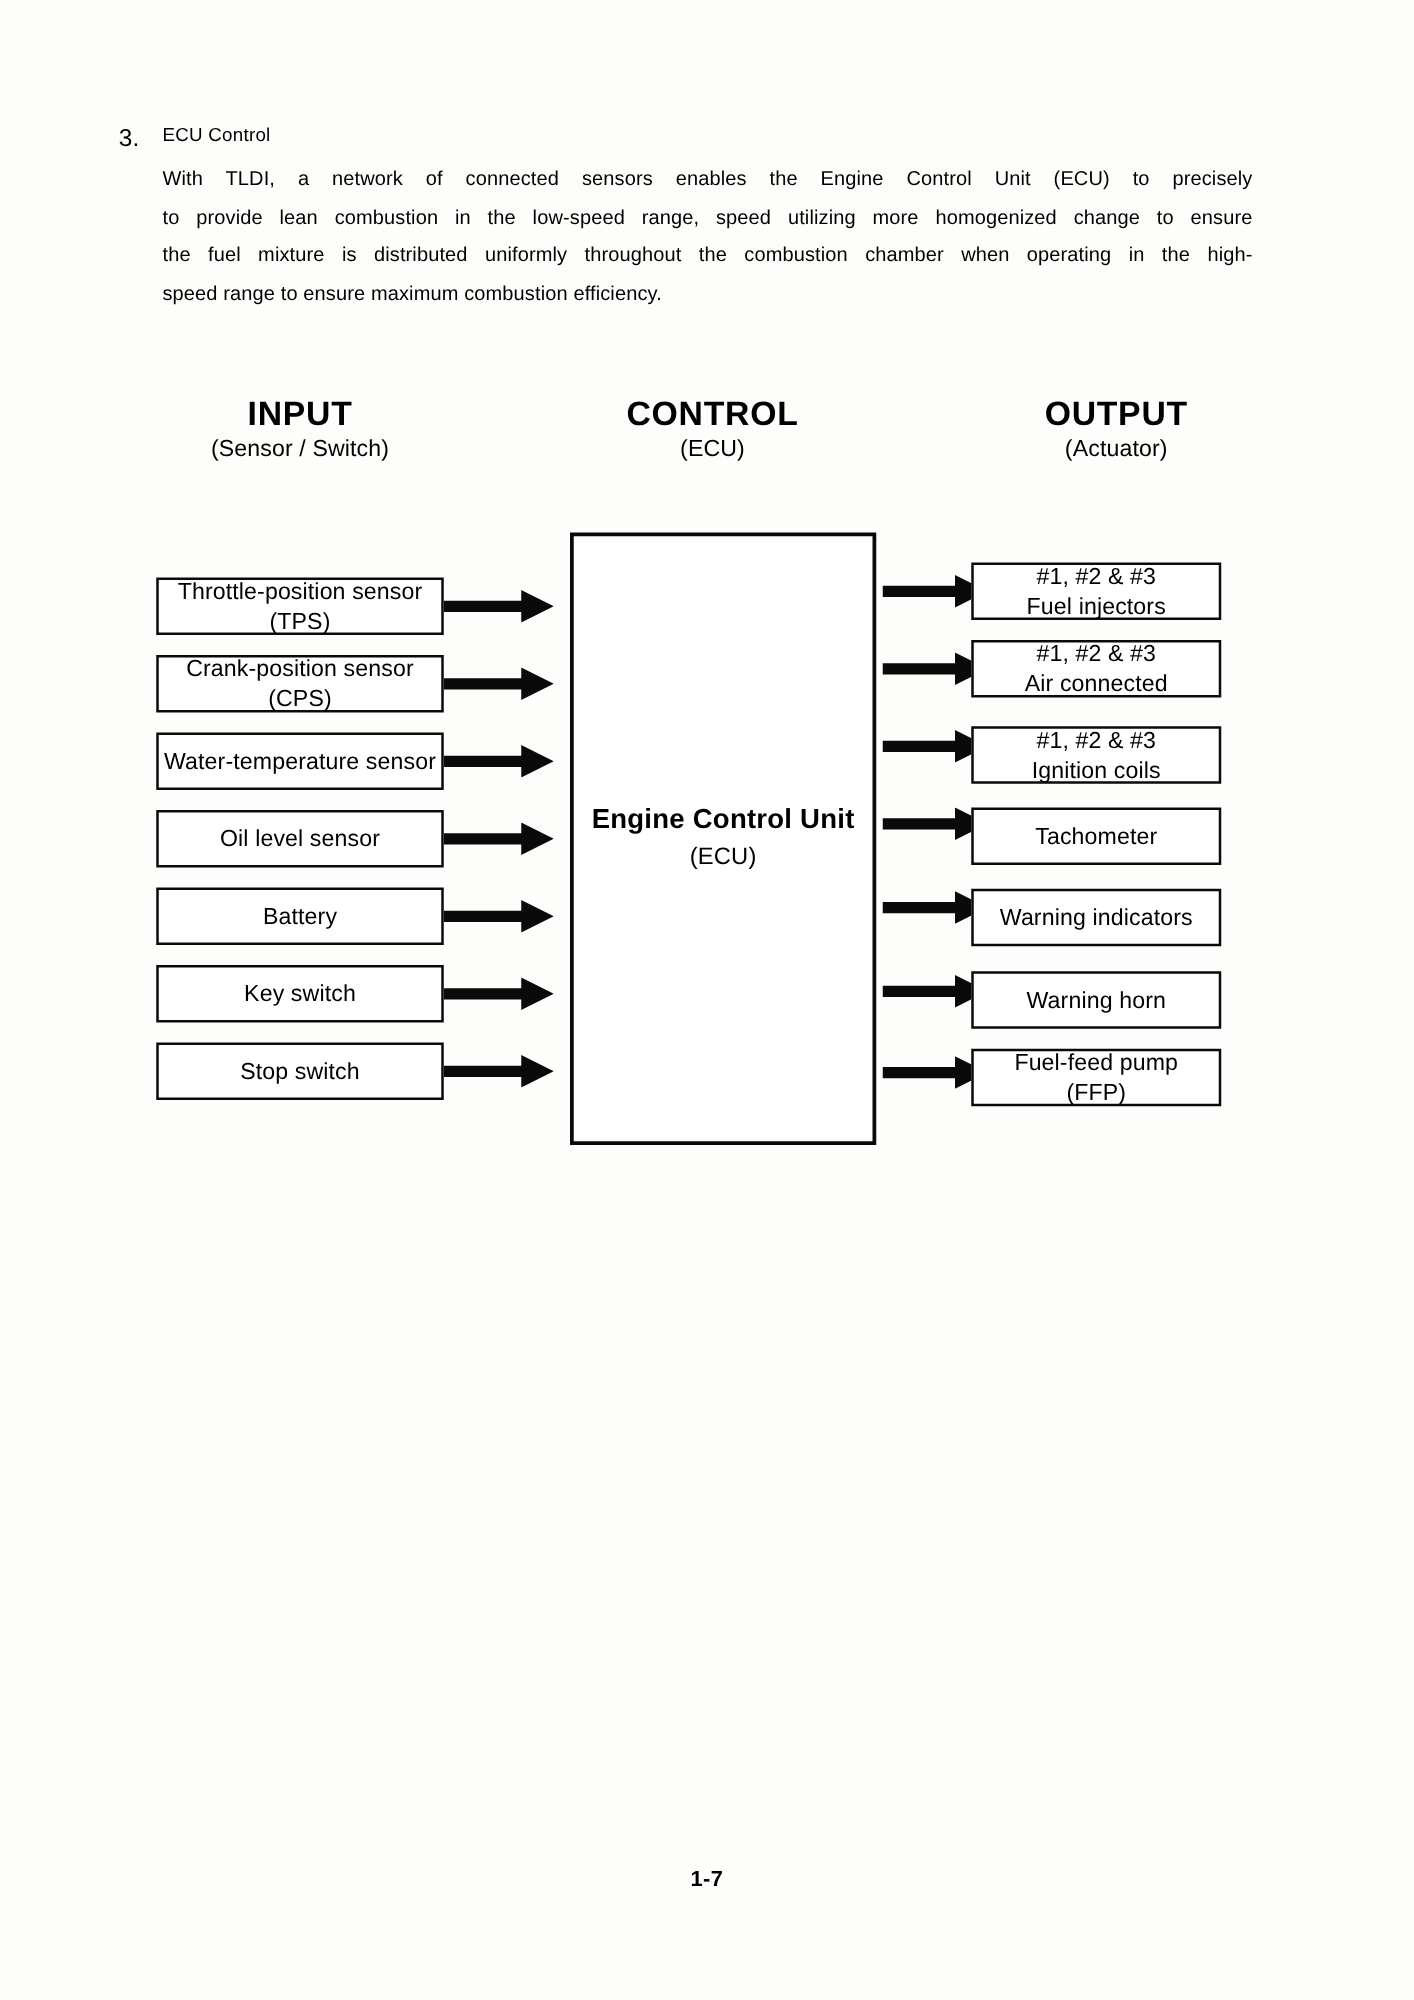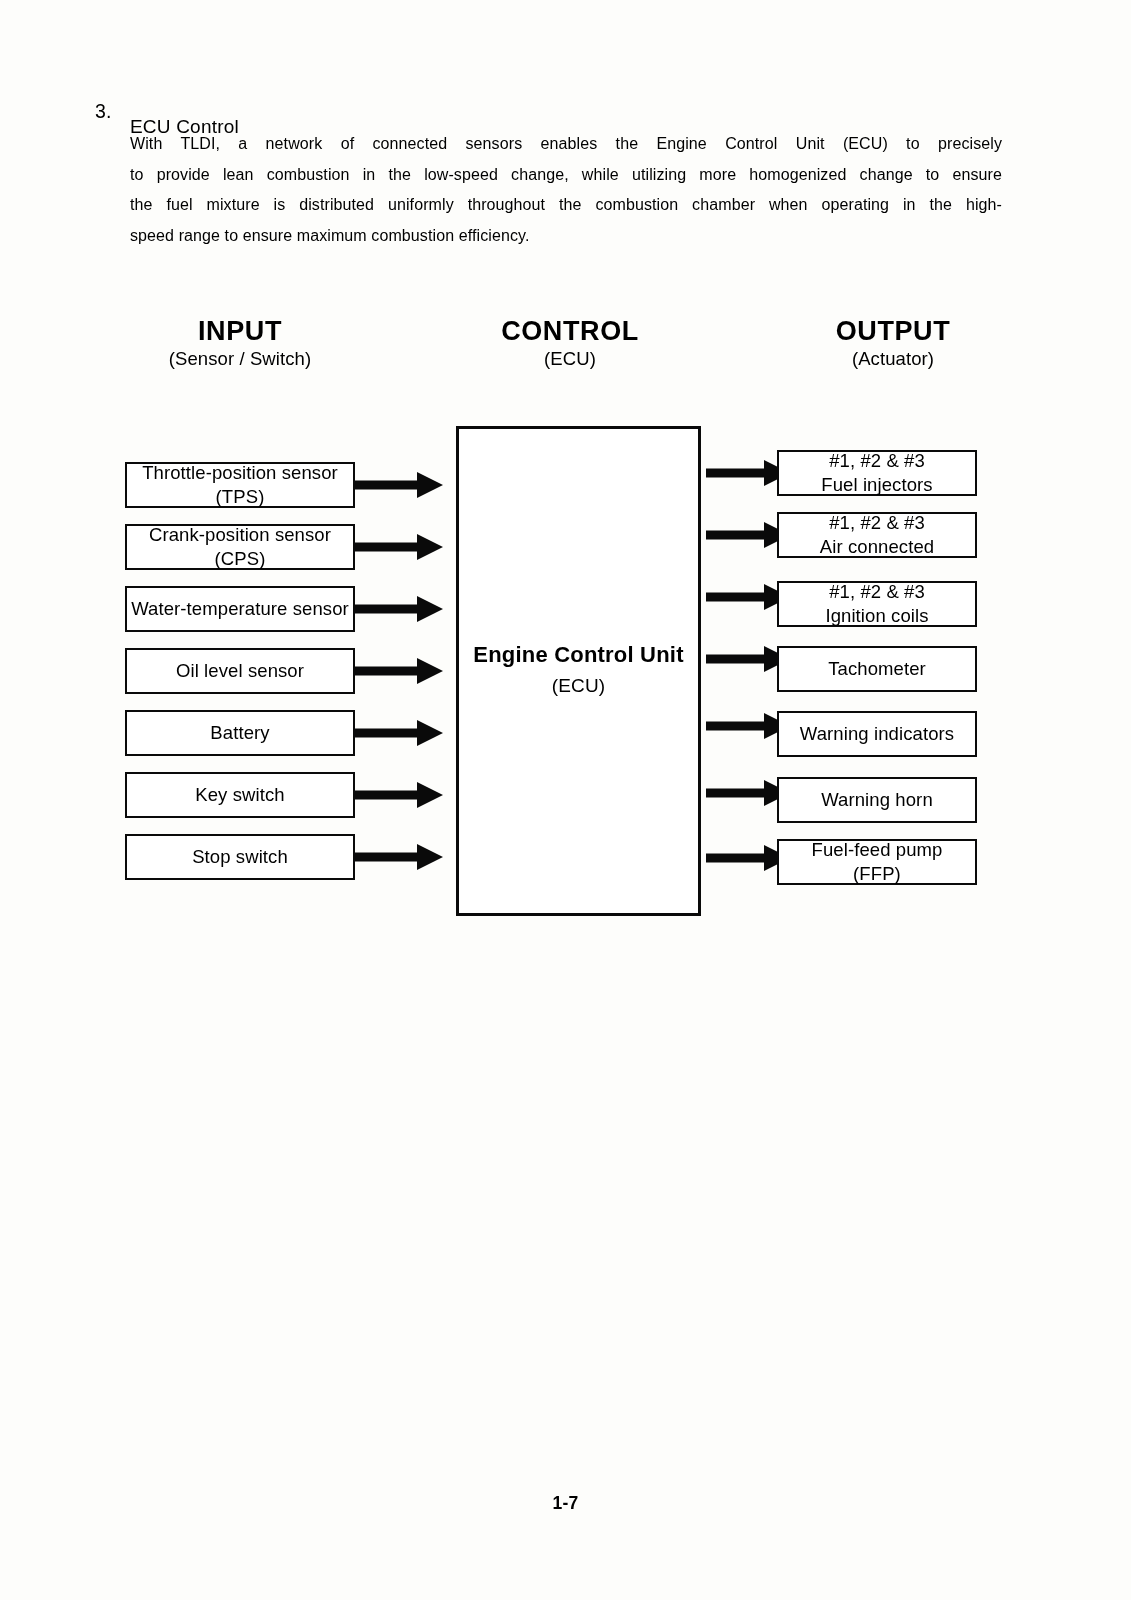--- a/index.html
+++ b/index.html
@@ -24,23 +24,22 @@
     position: absolute;
     left: 95px;
     top: 100px;
     font-size: 19.5px;
     letter-spacing: 0.2px;
   }
   .sec-title {
     position: absolute;
     left: 130px;
     top: 100px;
-    font-size: 19px;
+    font-size: 15px;
     letter-spacing: 0.2px;
-    margin-top: 16px;
   }
   .para {
     position: absolute;
     left: 130px;
     top: 129px;
     width: 872px;
     font-size: 16px;
     line-height: 30.5px;
     text-align: justify;
     letter-spacing: 0.1px;
@@ -149,21 +148,21 @@
 </head>
 <body>
 
 <div id="page">
 
   <div class="sec-num">3.</div>
   <div class="sec-title">ECU Control</div>
 
   <div class="para">
     <span class="ln">With TLDI, a network of connected sensors enables the Engine Control Unit (ECU) to precisely</span>
-    <span class="ln">to provide lean combustion in the low-speed change, while utilizing more homogenized change to ensure</span>
+    <span class="ln">to provide lean combustion in the low-speed range, speed utilizing more homogenized change to ensure</span>
     <span class="ln">the fuel mixture is distributed uniformly throughout the combustion chamber when operating in the high-</span>
     <span class="ln last">speed range to ensure maximum combustion efficiency.</span>
   </div>
 
   <div class="col-head" id="head-input">
     <div class="ttl">INPUT</div>
     <div class="sub">(Sensor / Switch)</div>
   </div>
   <div class="col-head" id="head-ctrl">
     <div class="ttl">CONTROL</div>

